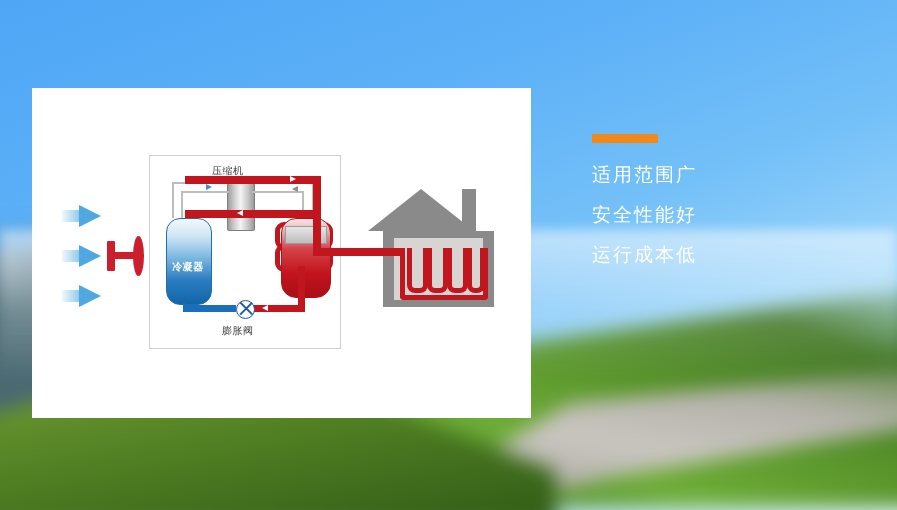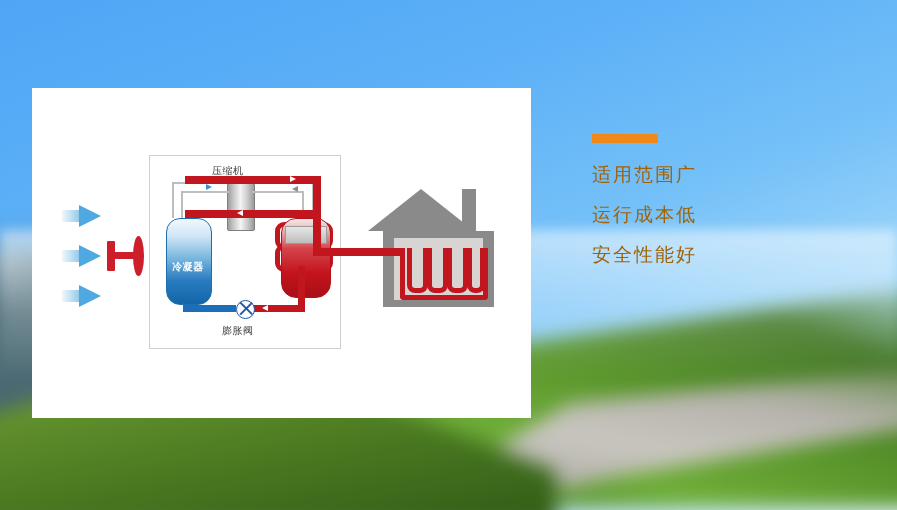--- a/index.html
+++ b/index.html
@@ -254,21 +254,21 @@
     white-space: nowrap;
   }
   .panel-rule {
     margin-top: 14px;
     width: 66px; height: 9px;
     background: #f0881a;
   }
   .panel-list { margin-top: 22px; }
   .panel-item {
     font-size: 19px;
-    color: #a16207;
+    color: #ffffff;
     letter-spacing: 2px;
     line-height: 1.0;
     margin-bottom: 21px;
     white-space: nowrap;
   }
 </style>
 </head>
 <body>
 
 <div id="stage">
@@ -359,18 +359,18 @@
 
       <div class="pipe pipe-red" style="left:281px; top:88px; width:8px; height:80px;"></div>
       <div class="pipe pipe-red" style="left:281px; top:160px; width:92px; height:8px;"></div>
     </div>
   </div>
 
   <div class="panel">
     <div class="panel-rule"></div>
     <div class="panel-list">
       <div class="panel-item">适用范围广</div>
+      <div class="panel-item">安全性能好</div>
       <div class="panel-item">运行成本低</div>
-      <div class="panel-item">安全性能好</div>
     </div>
   </div>
 
 </div>
 
 </body></html>

